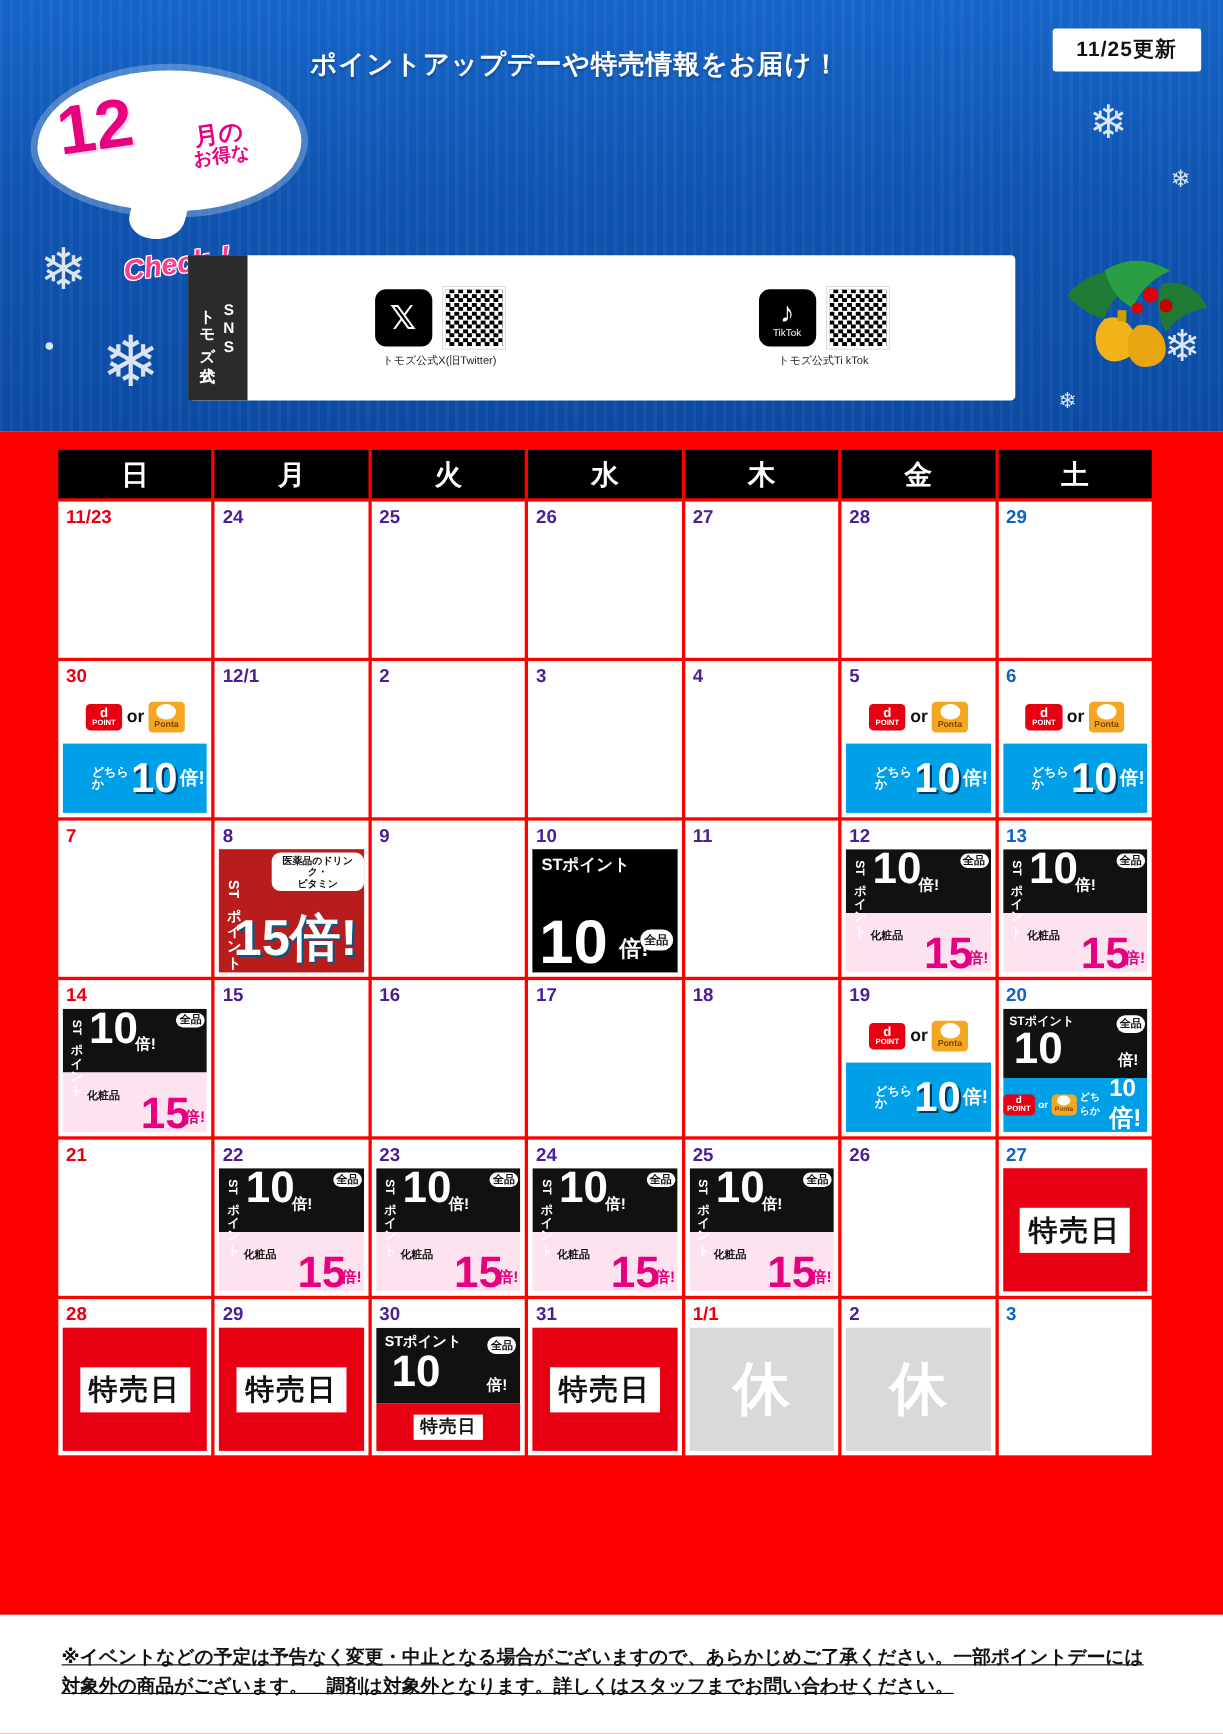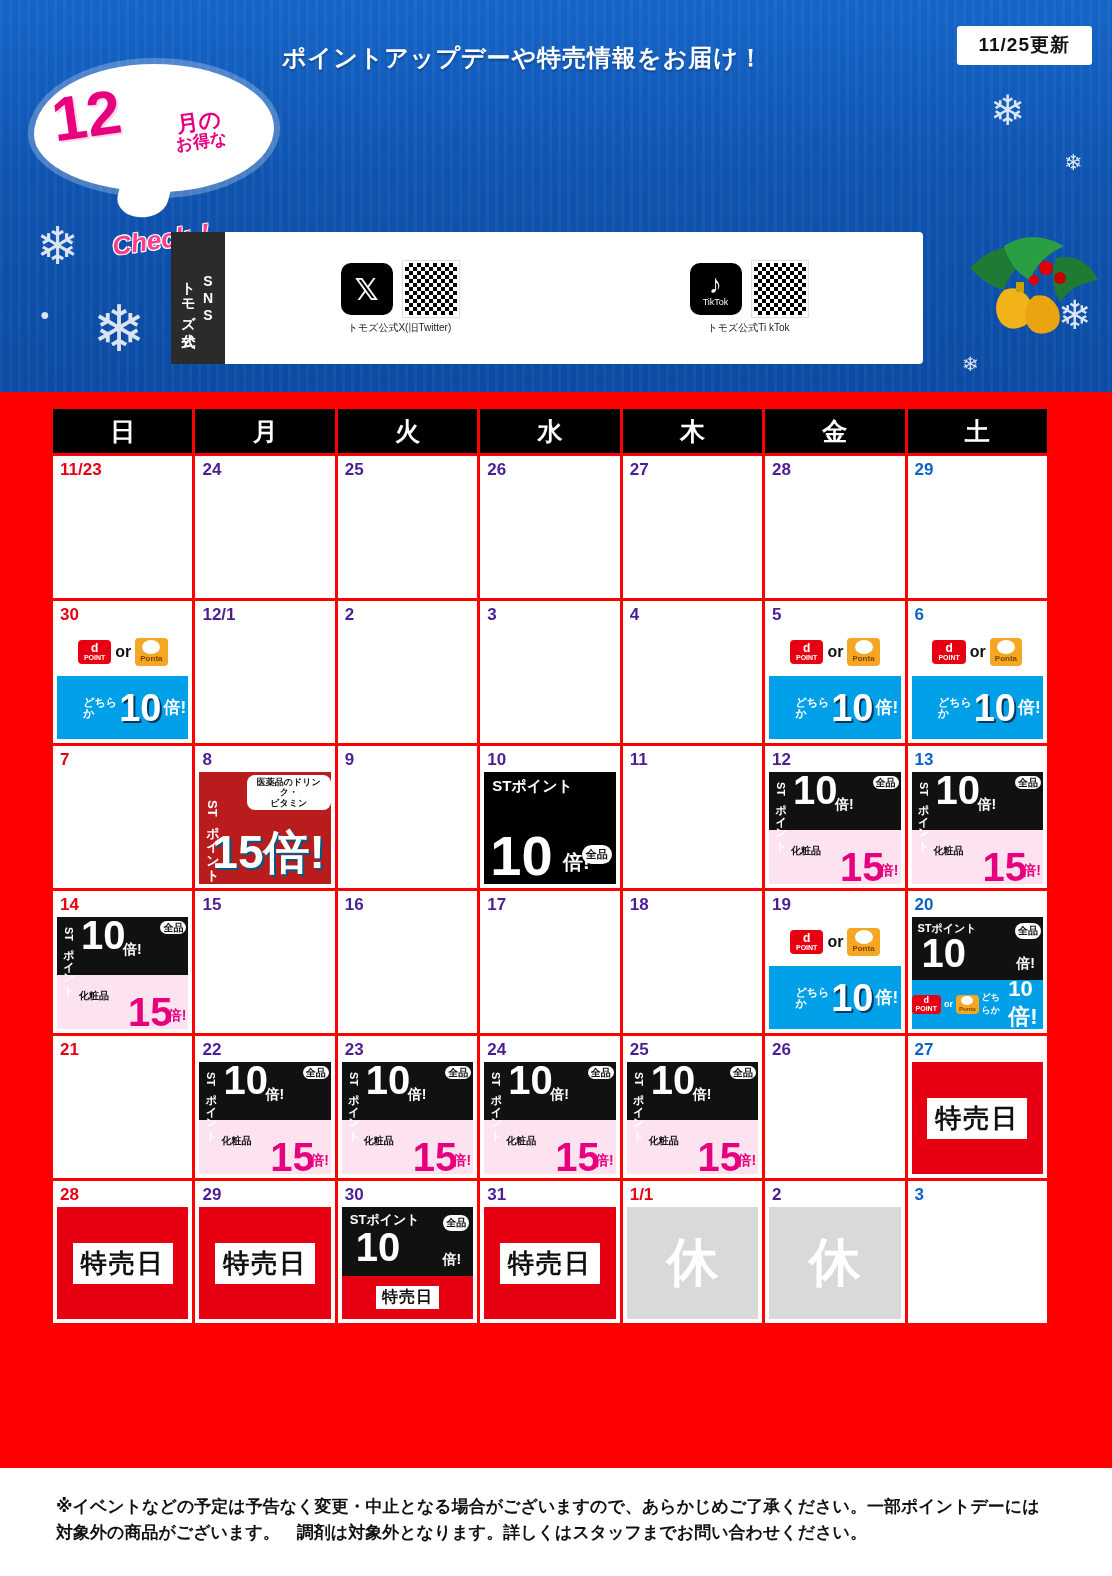--- a/index.html
+++ b/index.html
@@ -205,21 +205,21 @@
   .mix .big{position:absolute;left:14px;top:18px;color:#fff;font-size:40px;font-weight:bold;}
   .mix .zen{position:absolute;right:4px;top:8px;background:#fff;color:#111;border-radius:9px;font-size:10px;font-weight:bold;padding:1px 3px;}
   .mix .bai{position:absolute;right:12px;top:44px;color:#fff;font-size:14px;font-weight:bold;}
 
   
   .closed{background:#d9d9d9;display:flex;align-items:center;justify-content:center;height:100%;}
   .closed span{color:#ffffff;font-size:52px;font-weight:bold;}
 
   
   .footer{
-    position:absolute;left:0;top:1468px;width:1112px;height:108px;background:#ffffff;
+    position:absolute;left:0;top:1468px;width:1112px;height:108px;background:#ffffff;text-decoration:underline;
   }
   .footer p{
     margin:0;padding:26px 56px 0 56px;
     font-size:17px;font-weight:bold;color:#111;line-height:1.55;
   }
 </style>
 </head>
 <body>
 
 <div class="header">

